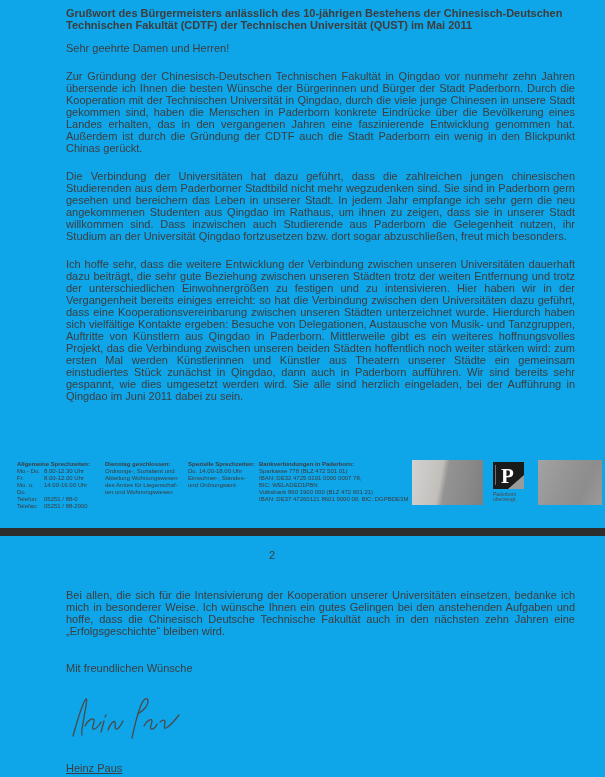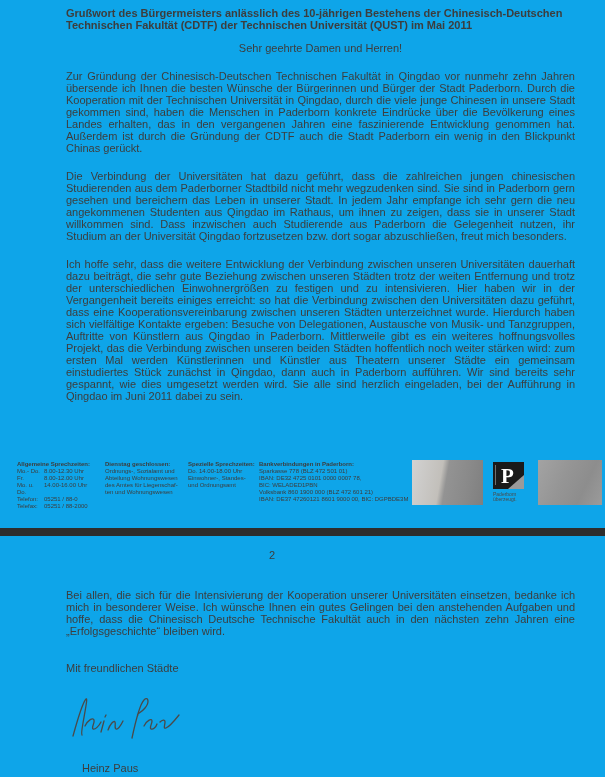--- a/index.html
+++ b/index.html
@@ -14,21 +14,21 @@
   }
   
   .page1-text{
     position:absolute;top:7px;left:66px;width:509px;
     font-size:11px;line-height:12px;
   }
   .doc-title{
     font-weight:bold;
     margin:0 0 11px 0;
   }
-  .salutation{margin:8px 0 11px 0;text-align:center;}
+  .salutation{margin:8px 0 11px 0;}
   .body-par{
     margin:16px 0 12px 0;
     text-align:justify;
     hyphens:auto;
     -webkit-hyphens:auto;
   }
   
   .footer{
     position:absolute;top:459px;left:0;width:605px;height:62px;
     font-size:6px;line-height:7px;
@@ -62,21 +62,21 @@
   
   .page2-text{
     position:absolute;top:549px;left:66px;width:509px;
     font-size:11px;line-height:12px;
   }
   .page-number{
     width:412px;text-align:center;margin:0 0 28px 0;
   }
   .closing{margin:25px 0 0 0;}
   .signature{display:block;margin:20px 0 0 2px;}
-  .signer-name{margin:20px 0 0 16px;}
+  .signer-name{margin:20px 0 0 0;text-decoration:underline;}
 </style>
 </head>
 <body>
 
 <div class="sheet">
 
   <section class="page1-text">
     <p class="doc-title">Grußwort des Bürgermeisters anlässlich des 10-jährigen Bestehens der Chinesisch-Deutschen Technischen Fakultät (CDTF) der Technischen Universität (QUST) im Mai 2011</p>
     <p class="salutation">Sehr geehrte Damen und Herren!</p>
     <p class="body-par">Zur Gründung der Chinesisch-Deutschen Technischen Fakultät in Qingdao vor nunmehr zehn Jahren übersende ich Ihnen die besten Wünsche der Bürgerinnen und Bürger der Stadt Paderborn. Durch die Kooperation mit der Technischen Universität in Qingdao, durch die viele junge Chinesen in unsere Stadt gekommen sind, haben die Menschen in Paderborn konkrete Eindrücke über die Bevölkerung eines Landes erhalten, das in den vergangenen Jahren eine faszinierende Entwicklung genommen hat. Außerdem ist durch die Gründung der CDTF auch die Stadt Paderborn ein wenig in den Blickpunkt Chinas gerückt.</p>
@@ -147,21 +147,21 @@
     </div>
 
     <div class="logo-img img-right"></div>
   </section>
 
   <div class="divider-bar" style="background:#2d2d2d;"></div>
 
   <section class="page2-text">
     <p class="page-number">2</p>
     <p class="body-par">Bei allen, die sich für die Intensivierung der Kooperation unserer Universitäten einsetzen, bedanke ich mich in besonderer Weise. Ich wünsche Ihnen ein gutes Gelingen bei den anstehenden Aufgaben und hoffe, dass die Chinesisch Deutsche Technische Fakultät auch in den nächsten zehn Jahren eine „Erfolgsgeschichte“ bleiben wird.</p>
-    <p class="closing">Mit freundlichen Städte</p>
+    <p class="closing">Mit freundlichen Wünsche</p>
 
     <svg class="signature" width="120" height="48" viewBox="0 0 120 48" fill="none" stroke="#4a4a4a" stroke-width="1.3" stroke-linecap="round">
       <path d="M5 42 C 10 24, 16 7, 18 5 C 20 3, 17 17, 15 29 C 14 35, 13 40, 14 41"></path>
       <path d="M17 32 C 20 26, 25 23, 26 26 C 27 29, 23 34, 25 35 C 27 36, 31 32, 33 28"></path>
       <path d="M36 27 L 33 38"></path>
       <path d="M38 21 L 37 23"></path>
       <path d="M40 36 C 42 30, 46 26, 47 28 C 48 30, 46 34, 48 35 C 50 36, 53 31, 55 27"></path>
       <path d="M64 44 C 67 30, 72 10, 76 6 C 80 2, 82 8, 77 14 C 73 19, 68 20, 70 21"></path>
       <path d="M76 32 C 79 26, 84 24, 84 27 C 84 30, 81 34, 83 35 C 85 36, 88 33, 89 30"></path>
       <path d="M92 28 C 94 26, 97 25, 97 28 C 97 31, 95 35, 98 34 C 101 33, 107 26, 111 21"></path>

